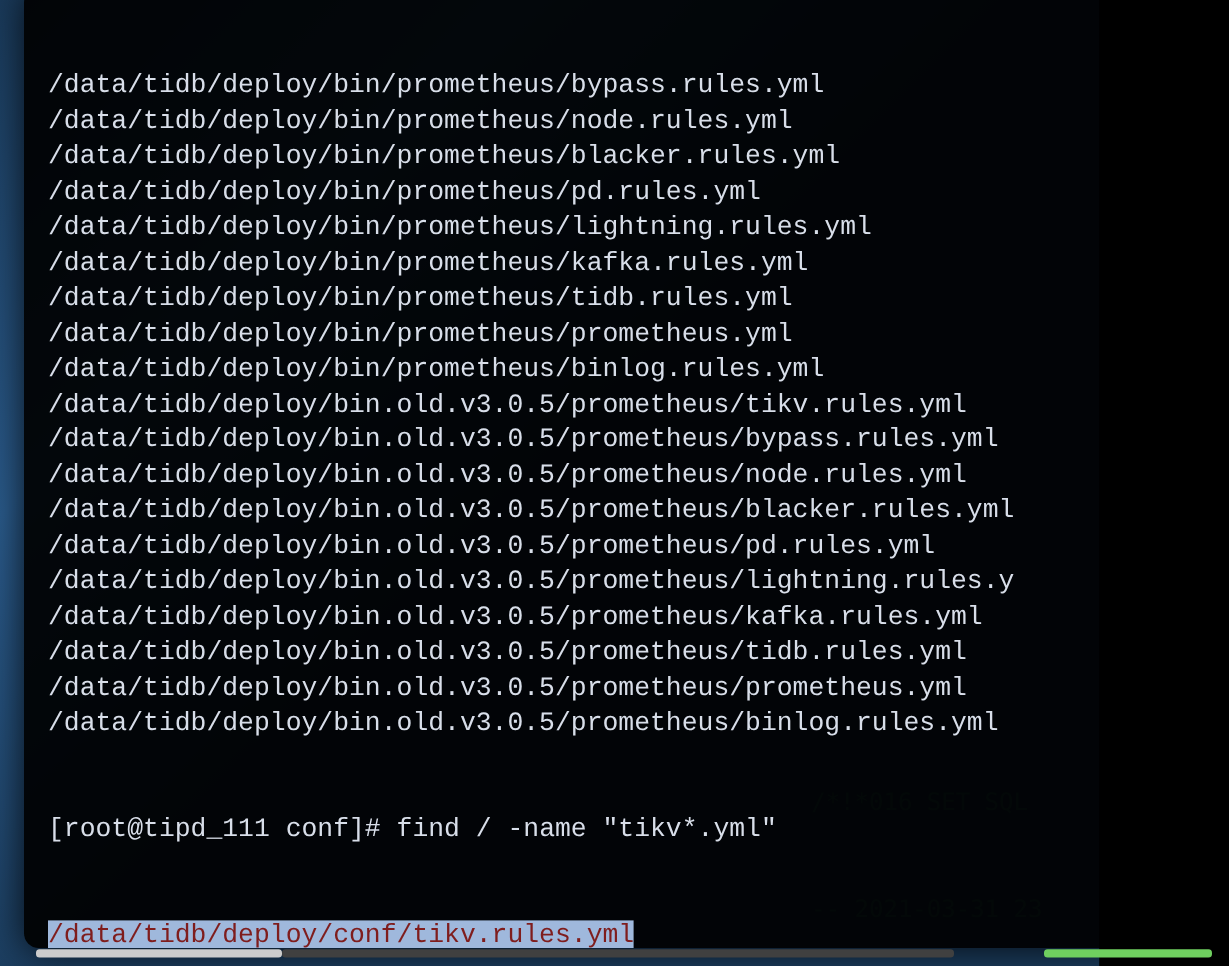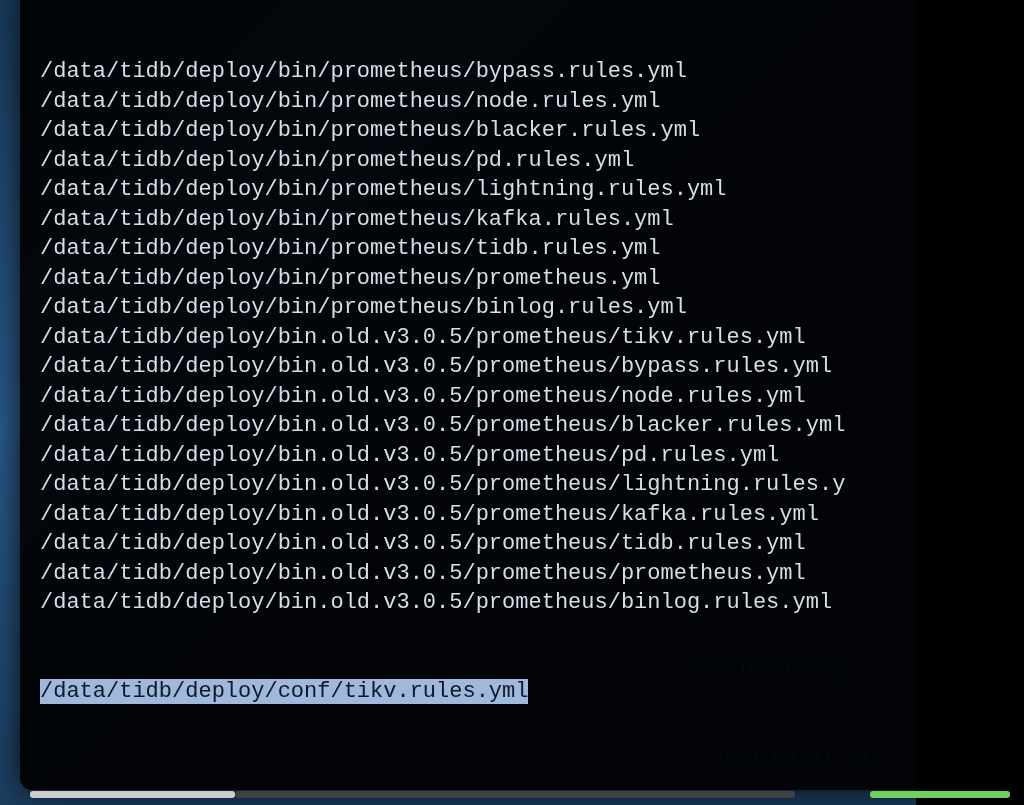--- a/index.html
+++ b/index.html
@@ -28,21 +28,21 @@
     line-height: 29.5px;
     color: #d8dee9;
     padding: 8px 12px 8px 20px;
     white-space: pre;
     overflow: hidden;
     box-shadow: 0 0 30px rgba(0,0,0,0.8);
   }
   .line { white-space: pre; overflow: hidden; }
   .highlight {
     background: #9fb8dc;
-    color: #0f172a;
+    color: #7f1d1d;
     display: inline;
   }
   .ghost-layer {
     position: absolute;
     right: 0;
     top: 595px;
     width: 240px;
     font-family: "Menlo", "Consolas", monospace;
     font-size: 20px;
     line-height: 29.5px;
@@ -92,20 +92,21 @@
     <div class="line">/*!*016 SET SQL</div>
     <div class="line">-- 2021-03-31 23</div>
     
     <div class="line"></div>
     
     
   </div>
 
   <div class="terminal">
     <div id="output-block"><div class="line">/data/tidb/deploy/bin/prometheus/bypass.rules.yml</div><div class="line">/data/tidb/deploy/bin/prometheus/node.rules.yml</div><div class="line">/data/tidb/deploy/bin/prometheus/blacker.rules.yml</div><div class="line">/data/tidb/deploy/bin/prometheus/pd.rules.yml</div><div class="line">/data/tidb/deploy/bin/prometheus/lightning.rules.yml</div><div class="line">/data/tidb/deploy/bin/prometheus/kafka.rules.yml</div><div class="line">/data/tidb/deploy/bin/prometheus/tidb.rules.yml</div><div class="line">/data/tidb/deploy/bin/prometheus/prometheus.yml</div><div class="line">/data/tidb/deploy/bin/prometheus/binlog.rules.yml</div><div class="line">/data/tidb/deploy/bin.old.v3.0.5/prometheus/tikv.rules.yml</div><div class="line">/data/tidb/deploy/bin.old.v3.0.5/prometheus/bypass.rules.yml</div><div class="line">/data/tidb/deploy/bin.old.v3.0.5/prometheus/node.rules.yml</div><div class="line">/data/tidb/deploy/bin.old.v3.0.5/prometheus/blacker.rules.yml</div><div class="line">/data/tidb/deploy/bin.old.v3.0.5/prometheus/pd.rules.yml</div><div class="line">/data/tidb/deploy/bin.old.v3.0.5/prometheus/lightning.rules.y</div><div class="line">/data/tidb/deploy/bin.old.v3.0.5/prometheus/kafka.rules.yml</div><div class="line">/data/tidb/deploy/bin.old.v3.0.5/prometheus/tidb.rules.yml</div><div class="line">/data/tidb/deploy/bin.old.v3.0.5/prometheus/prometheus.yml</div><div class="line">/data/tidb/deploy/bin.old.v3.0.5/prometheus/binlog.rules.yml</div></div>
+    <div class="line"><span>[root@tipd_111 conf]# </span><span>find / -name "tikv*.yml"</span></div>
     <div class="line"><span class="highlight">/data/tidb/deploy/conf/tikv.rules.yml</span></div>
     
     
   </div>
 
   <div class="scrollbar-track">
     <div class="scrollbar-thumb-light"></div>
     <div class="scrollbar-thumb-rest"></div>
     <div class="scrollbar-thumb-green"></div>
   </div>

